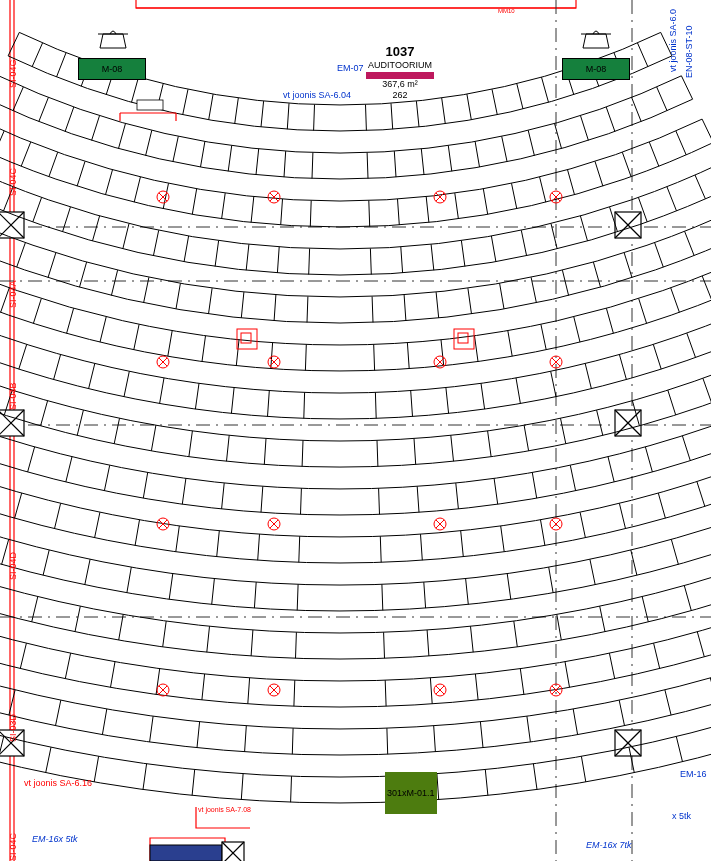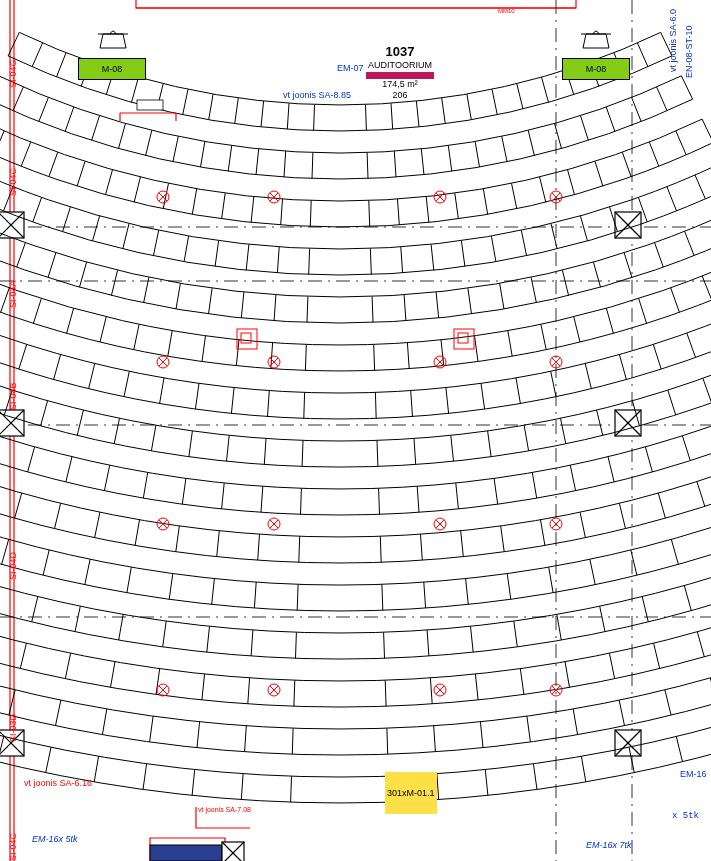--- a/index.html
+++ b/index.html
@@ -8,24 +8,24 @@
   svg#plan{position:absolute;left:0;top:0;width:711px;height:861px;}
   .lbl{position:absolute;white-space:nowrap;}
   .red{color:#ff0000;}
   .blue{color:#0033cc;}
   .black{color:#000000;}
   .t6{font-size:6px;}
   .t7{font-size:7px;}
   .t9{font-size:9px;}
   .t13{font-size:13px;font-weight:bold;}
   .rot90{transform:rotate(-90deg);transform-origin:left top;}
-  .box{position:absolute;border:1px solid #000;background:#84cc16;display:flex;align-items:center;justify-content:center;font-size:9px;color:#000;}
+  .box{position:absolute;border:1px solid #000;background:#15803d;display:flex;align-items:center;justify-content:center;font-size:9px;color:#000;}
   .roomtag{position:absolute;text-align:center;line-height:1.25;}
   .underline{border-bottom:7px solid #be185d;display:inline-block;padding:0 2px;}
-  .greenbg{background:#fde047;padding:16px 2px;}
+  .greenbg{background:#4d7c0f;padding:16px 2px;}
 </style>
 </head>
 <body>
 
 <div id="stage">
 
   <svg id="plan" viewBox="0 0 711 861">
     <defs>
       <g id="seatcell"></g>
     </defs>
@@ -663,39 +663,39 @@
   <div class="lbl red t6" style="left:498px;top:8px;">MM10</div>
 
   <div class="box" style="left:78px;top:58px;width:66px;height:20px;">M-08</div>
   <div class="box" style="left:562px;top:58px;width:66px;height:20px;">M-08</div>
 
   <div class="lbl blue t9" style="left:337px;top:63px;">EM-07</div>
 
   <div class="roomtag" style="left:330px;top:44px;width:140px;">
     <div class="t13 black">1037</div>
     <div class="t9 black"><span class="underline">AUDITOORIUM</span></div>
-    <div class="t9 black">174,5 m²</div>
-    <div class="t9 black">206</div>
+    <div class="t9 black">367,6 m²</div>
+    <div class="t9 black">262</div>
   </div>
 
-  <div class="lbl blue t9" style="left:283px;top:90px;">vt joonis SA-8.85</div>
+  <div class="lbl blue t9" style="left:283px;top:90px;">vt joonis SA-6.04</div>
 
   <div class="lbl red t9 rot90" style="left:8px;top:88px;">SI-04G</div>
   <div class="lbl red t9 rot90" style="left:8px;top:196px;">SI-04C</div>
   <div class="lbl red t9 rot90" style="left:8px;top:308px;">SI-04A</div>
   <div class="lbl red t9 rot90" style="left:8px;top:410px;">SI-04B</div>
   <div class="lbl red t9 rot90" style="left:8px;top:580px;">SI-04D</div>
   <div class="lbl red t9 rot90" style="left:8px;top:742px;">SI-03D</div>
   <div class="lbl red t9 rot90" style="left:8px;top:861px;">SI-04C</div>
 
   <div class="lbl blue t9 rot90" style="left:668px;top:72px;">vt joonis SA-6.0</div>
   <div class="lbl blue t9 rot90" style="left:684px;top:78px;">EN-08-ST-10</div>
 
   <div class="lbl red t9" style="left:24px;top:778px;">vt joonis SA-6.16</div>
   <div class="lbl red t7" style="left:198px;top:806px;">vt joonis SA-7.08</div>
   <div class="lbl blue t9" style="left:32px;top:834px;font-style:italic;">EM-16x 5tk</div>
   <div class="lbl blue t9" style="left:586px;top:840px;font-style:italic;">EM-16x 7tk</div>
   <div class="lbl blue t9" style="left:668px;top:769px;margin-left:12px;">EM-16</div>
-  <div class="lbl blue t9" style="left:672px;top:811px;font-family:Liberation Mono, monospace;">x 5tk</div>
+  <div class="lbl blue t9" style="left:672px;top:811px;">x 5tk</div>
 
   <div class="lbl black t9" style="left:385px;top:788px;"><span class="greenbg">301xM-01.1</span></div>
 
 </div>
 
 </body></html>

